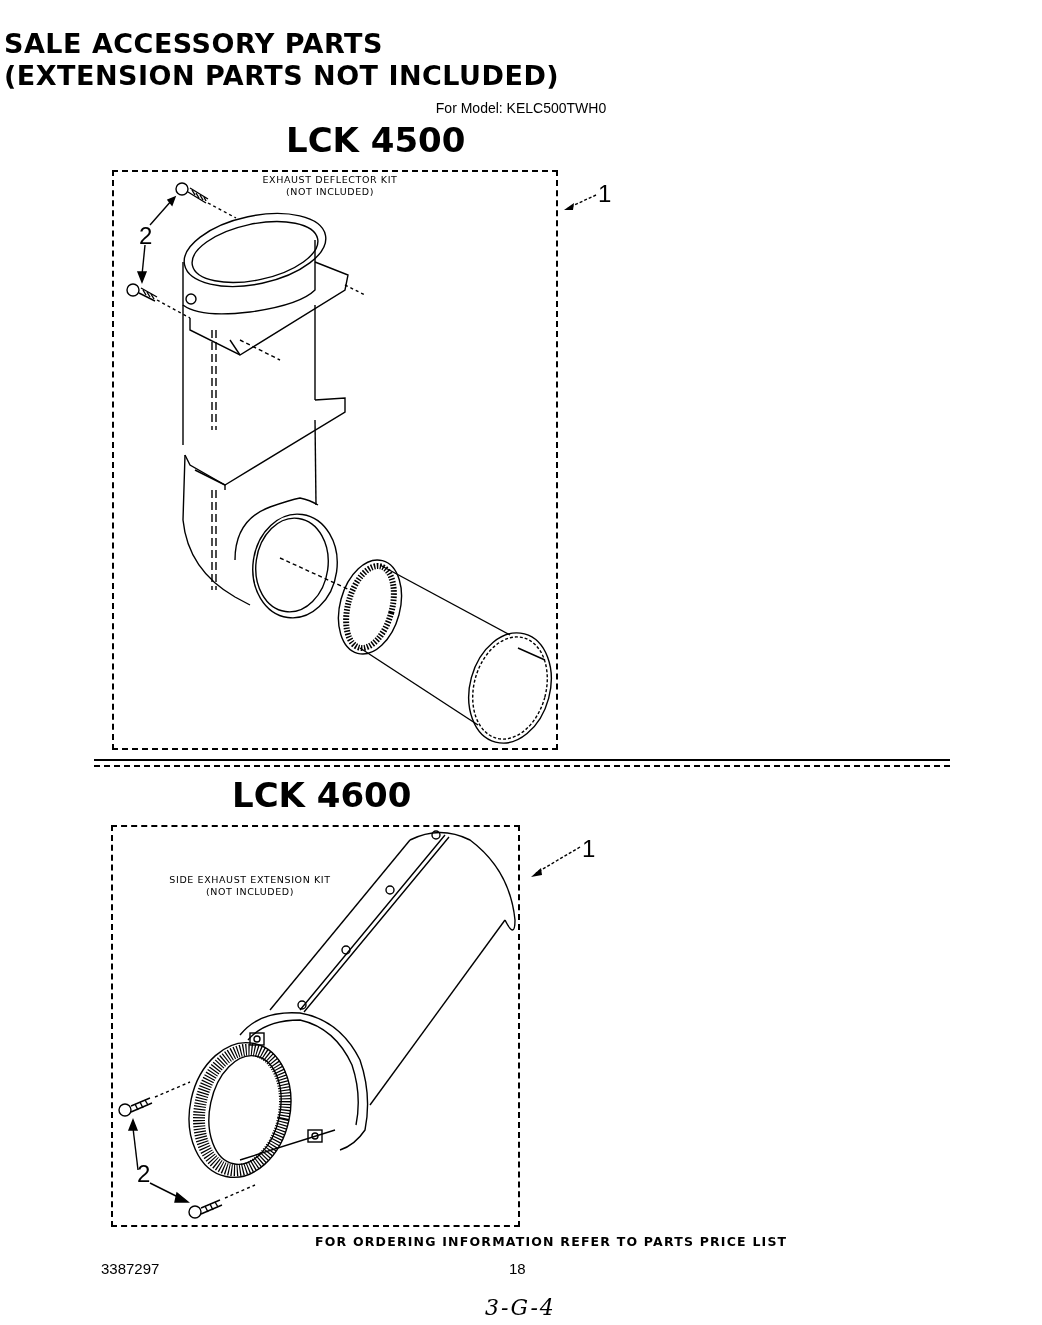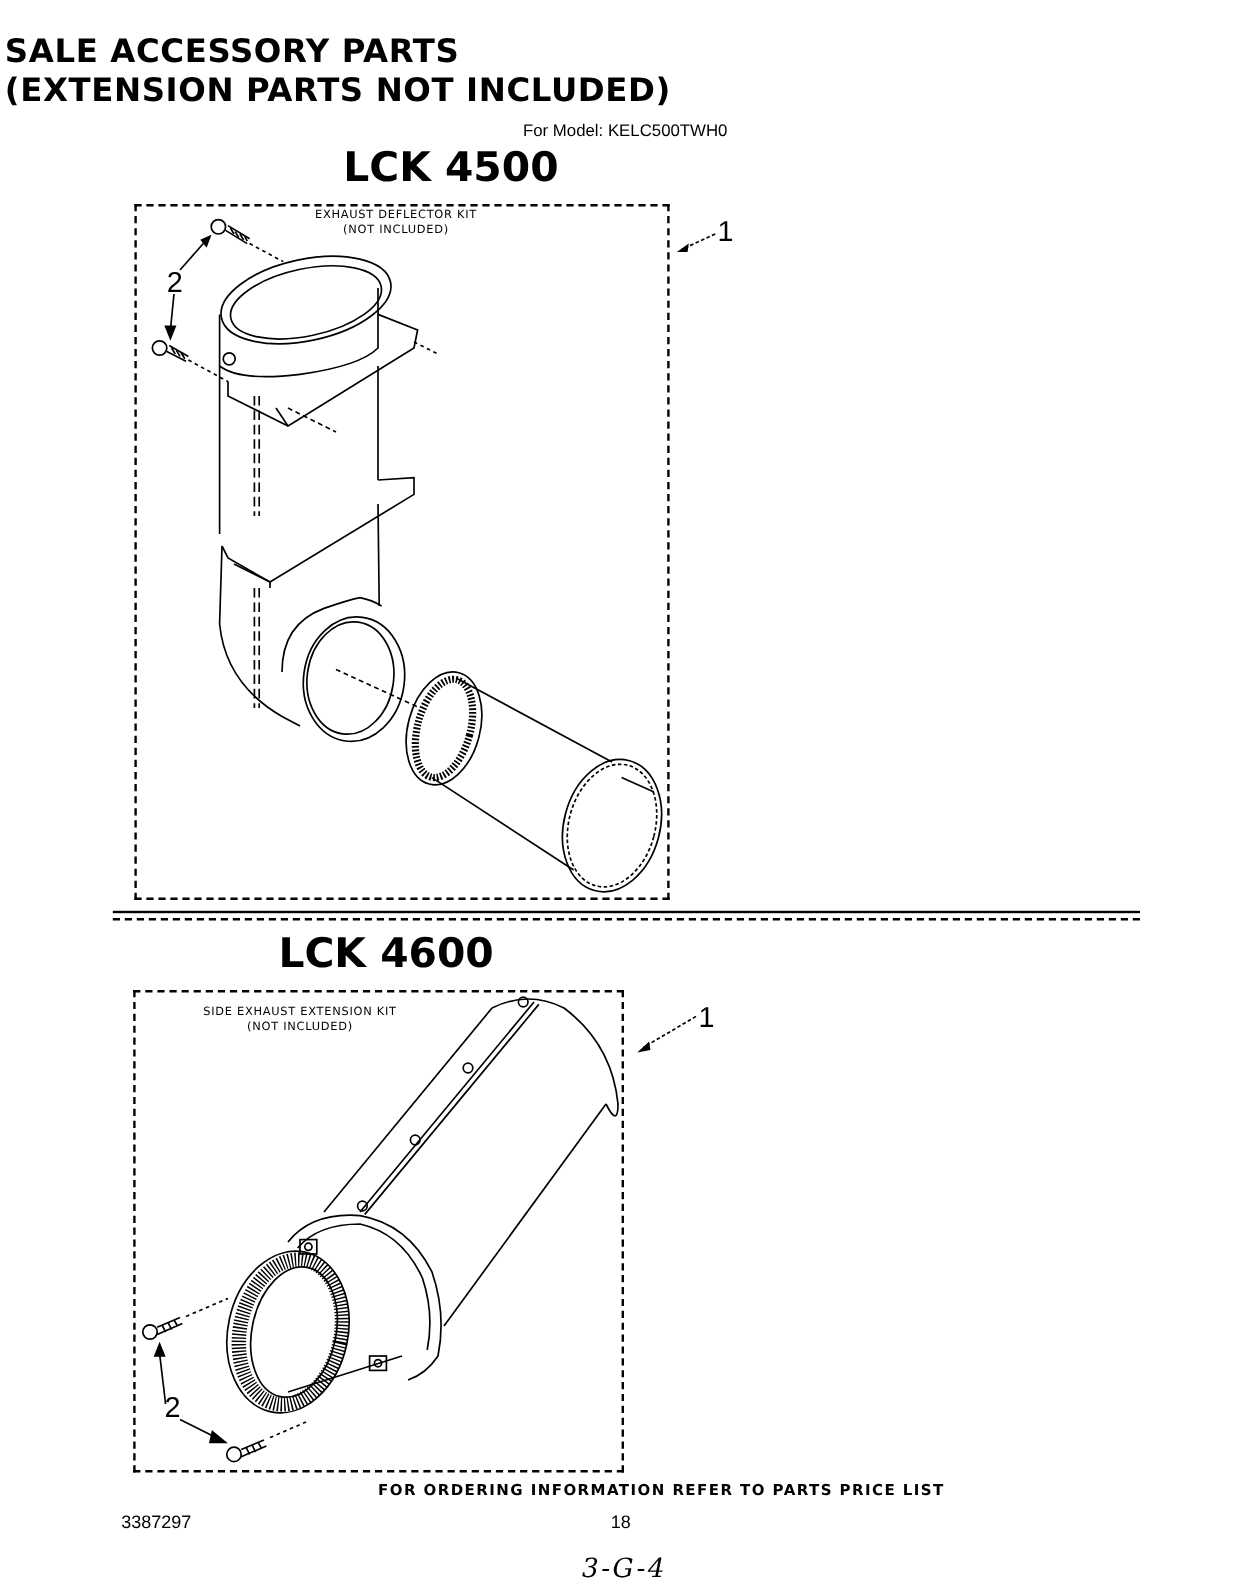--- a/index.html
+++ b/index.html
@@ -107,21 +107,21 @@
 </svg>
 <div class="abs callout" style="left:139px; top:222px;">2</div>
 
 <div class="abs divider" style="top:759px;"></div>
 <div class="abs divider2" style="top:765px;"></div>
 
 <div class="abs kit-heading" style="left:232px; top:775px;text-align:right;">LCK 4600</div>
 
 <div class="abs kit-box" style="left:111px; top:825px; width:409px; height:402px;"></div>
 
-<div class="abs kit-label" style="left:150px; top:838px; width:200px;">
+<div class="abs kit-label" style="left:150px; top:874px; width:200px;">
   <div>SIDE EXHAUST EXTENSION KIT</div>
   <div>(NOT INCLUDED)</div>
 </div>
 
 <svg width="1042" height="1325" style="left:0; top:0;" viewBox="0 0 1042 1325">
   <g fill="none" stroke="#000" stroke-width="1.4">
 
     <path d="M270 1010 L410 840"></path>
     <path d="M370 1105 L505 920"></path>
     <path d="M410 840 Q440 825 470 840 Q510 870 515 920 Q515 940 505 920"></path>

